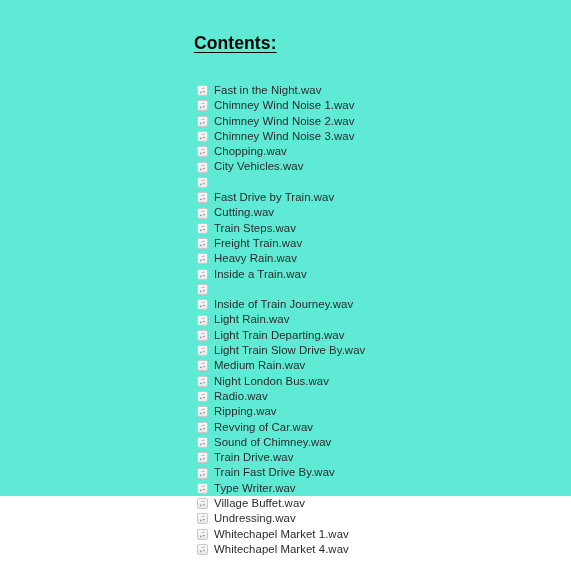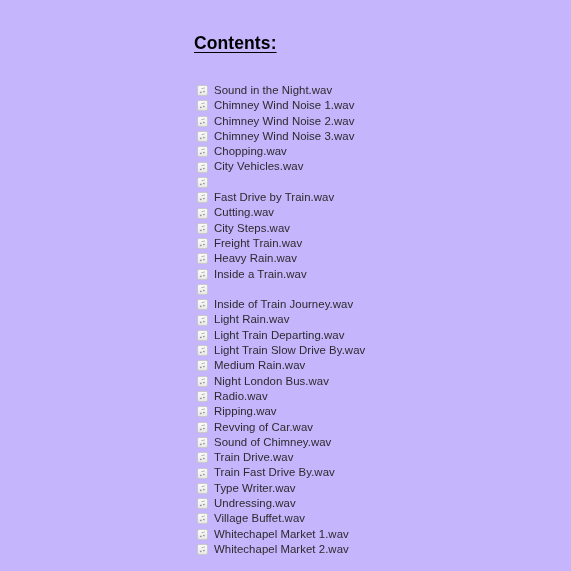--- a/index.html
+++ b/index.html
@@ -12,22 +12,22 @@
     height: 571px;
     background: #ffffff;
     font-family: "Liberation Sans", sans-serif;
     -webkit-font-smoothing: antialiased;
     overflow: hidden;
   }
 
   .page {
     position: relative;
     width: 571px;
-    height: 571px;
-    background: #c4b5fd;
+    height: 496px;
+    background: #5eead4;
   }
 
   
   .heading {
     position: absolute;
     left: 194px;
     top: 33px;
     font-size: 17.5px;
     font-weight: bold;
     color: #000000;
@@ -89,21 +89,21 @@
 
   <div class="heading">Contents:</div>
 
   <ul class="file-list" id="file-list">
       <li class="file-row">
         <span class="file-icon">
           <svg width="7" height="7" viewBox="0 0 8 8" aria-hidden="true">
             <path d="M3.0 6.05 A0.95 0.8 0 1 0 3.0 6.25 V2.15 L6.5 1.25 V5.1 A0.95 0.8 0 1 0 6.5 5.3 V0.5 L3.0 1.45 Z" fill="#8c8c8c"></path>
           </svg>
         </span>
-        <span class="file-label">Sound in the Night.wav</span>
+        <span class="file-label">Fast in the Night.wav</span>
       </li>
       <li class="file-row">
         <span class="file-icon">
           <svg width="7" height="7" viewBox="0 0 8 8" aria-hidden="true">
             <path d="M3.0 6.05 A0.95 0.8 0 1 0 3.0 6.25 V2.15 L6.5 1.25 V5.1 A0.95 0.8 0 1 0 6.5 5.3 V0.5 L3.0 1.45 Z" fill="#8c8c8c"></path>
           </svg>
         </span>
         <span class="file-label">Chimney Wind Noise 1.wav</span>
       </li>
       <li class="file-row">
@@ -160,21 +160,21 @@
           </svg>
         </span>
         <span class="file-label">Cutting.wav</span>
       </li>
       <li class="file-row">
         <span class="file-icon">
           <svg width="7" height="7" viewBox="0 0 8 8" aria-hidden="true">
             <path d="M3.0 6.05 A0.95 0.8 0 1 0 3.0 6.25 V2.15 L6.5 1.25 V5.1 A0.95 0.8 0 1 0 6.5 5.3 V0.5 L3.0 1.45 Z" fill="#8c8c8c"></path>
           </svg>
         </span>
-        <span class="file-label">City Steps.wav</span>
+        <span class="file-label">Train Steps.wav</span>
       </li>
       <li class="file-row">
         <span class="file-icon">
           <svg width="7" height="7" viewBox="0 0 8 8" aria-hidden="true">
             <path d="M3.0 6.05 A0.95 0.8 0 1 0 3.0 6.25 V2.15 L6.5 1.25 V5.1 A0.95 0.8 0 1 0 6.5 5.3 V0.5 L3.0 1.45 Z" fill="#8c8c8c"></path>
           </svg>
         </span>
         <span class="file-label">Freight Train.wav</span>
       </li>
       <li class="file-row">
@@ -303,41 +303,41 @@
           </svg>
         </span>
         <span class="file-label">Type Writer.wav</span>
       </li>
       <li class="file-row">
         <span class="file-icon">
           <svg width="7" height="7" viewBox="0 0 8 8" aria-hidden="true">
             <path d="M3.0 6.05 A0.95 0.8 0 1 0 3.0 6.25 V2.15 L6.5 1.25 V5.1 A0.95 0.8 0 1 0 6.5 5.3 V0.5 L3.0 1.45 Z" fill="#8c8c8c"></path>
           </svg>
         </span>
+        <span class="file-label">Village Buffet.wav</span>
+      </li>
+      <li class="file-row">
+        <span class="file-icon">
+          <svg width="7" height="7" viewBox="0 0 8 8" aria-hidden="true">
+            <path d="M3.0 6.05 A0.95 0.8 0 1 0 3.0 6.25 V2.15 L6.5 1.25 V5.1 A0.95 0.8 0 1 0 6.5 5.3 V0.5 L3.0 1.45 Z" fill="#8c8c8c"></path>
+          </svg>
+        </span>
         <span class="file-label">Undressing.wav</span>
       </li>
       <li class="file-row">
         <span class="file-icon">
           <svg width="7" height="7" viewBox="0 0 8 8" aria-hidden="true">
             <path d="M3.0 6.05 A0.95 0.8 0 1 0 3.0 6.25 V2.15 L6.5 1.25 V5.1 A0.95 0.8 0 1 0 6.5 5.3 V0.5 L3.0 1.45 Z" fill="#8c8c8c"></path>
           </svg>
         </span>
-        <span class="file-label">Village Buffet.wav</span>
-      </li>
-      <li class="file-row">
-        <span class="file-icon">
-          <svg width="7" height="7" viewBox="0 0 8 8" aria-hidden="true">
-            <path d="M3.0 6.05 A0.95 0.8 0 1 0 3.0 6.25 V2.15 L6.5 1.25 V5.1 A0.95 0.8 0 1 0 6.5 5.3 V0.5 L3.0 1.45 Z" fill="#8c8c8c"></path>
-          </svg>
-        </span>
         <span class="file-label">Whitechapel Market 1.wav</span>
       </li>
       <li class="file-row">
         <span class="file-icon">
           <svg width="7" height="7" viewBox="0 0 8 8" aria-hidden="true">
             <path d="M3.0 6.05 A0.95 0.8 0 1 0 3.0 6.25 V2.15 L6.5 1.25 V5.1 A0.95 0.8 0 1 0 6.5 5.3 V0.5 L3.0 1.45 Z" fill="#8c8c8c"></path>
           </svg>
         </span>
-        <span class="file-label">Whitechapel Market 2.wav</span>
+        <span class="file-label">Whitechapel Market 4.wav</span>
       </li>
     </ul>
 
 </div>
 
 </body></html>

